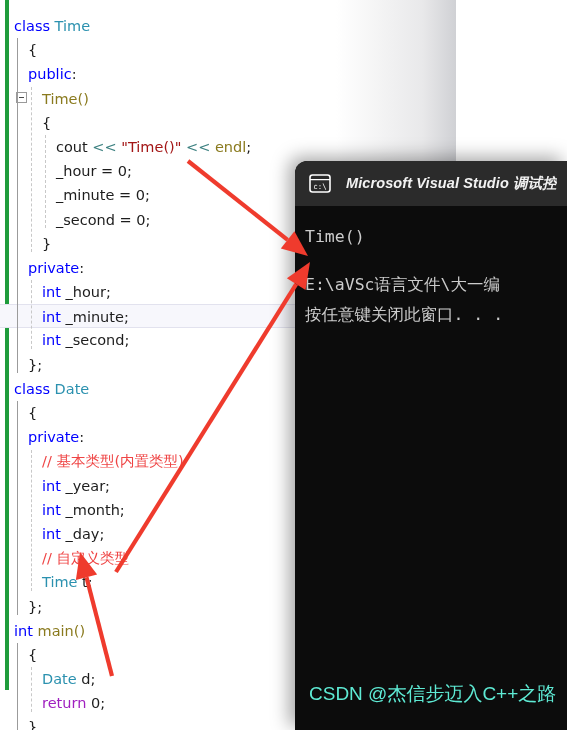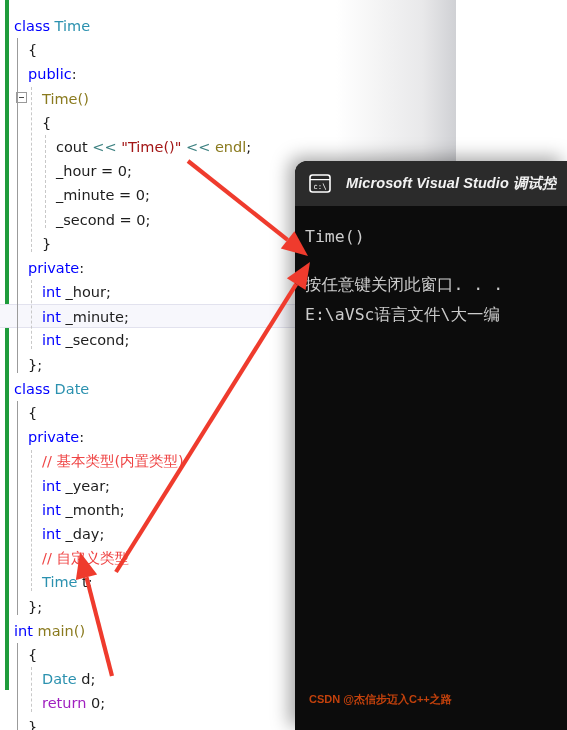--- a/index.html
+++ b/index.html
@@ -139,25 +139,24 @@
     line-height: 30px;
     white-space: pre;
   }
   .console-line { overflow: hidden; height: 30px; }
   .console-gap { height: 18px; }
 
   #watermark {
     position: absolute;
     left: 14px;
     bottom: 23px;
-    color: #c2410c;
+    color: #5eead4;
     font-family: "Liberation Sans", sans-serif;
-    font-size: 11px;
+    font-size: 19px;
     white-space: nowrap;
-    font-weight: bold;
   }
 
   
   #arrows {
     position: absolute;
     left: 0; top: 0;
     width: 567px; height: 730px;
     pointer-events: none;
   }
 </style>
@@ -177,21 +176,21 @@
 
   <div id="console-titlebar">
     <svg id="console-icon" viewBox="0 0 22 19">
       <rect x="1" y="1" width="20" height="17" rx="2.5" ry="2.5" fill="none" stroke="#ffffff" stroke-width="1.6"></rect>
       <line x1="1" y1="5.6" x2="21" y2="5.6" stroke="#ffffff" stroke-width="1.4"></line>
       <text x="11" y="14.6" fill="#ffffff" font-size="7.4" font-family="DejaVu Sans Mono, monospace" text-anchor="middle">c:\</text>
     </svg>
     <div id="console-title">Microsoft Visual Studio 调试控</div>
   </div>
 
-  <div id="console-body"><div class="console-line">Time()</div><div class="console-gap"></div><div class="console-line">按任意键关闭此窗口. . .</div><div class="console-line">E:\aVSc语言文件\大一编</div></div>
+  <div id="console-body"><div class="console-line">Time()</div><div class="console-gap"></div><div class="console-line">E:\aVSc语言文件\大一编</div><div class="console-line">按任意键关闭此窗口. . .</div></div>
 
   <div id="watermark">CSDN @杰信步迈入C++之路</div>
 </div>
 
 <svg id="arrows" viewBox="0 0 567 730">
     <line x1="188" y1="161" x2="287.6148085639942" y2="239.8617234464954" stroke="#ef3b2d" stroke-width="4.2"></line>
     <polygon points="308,256 280.787076175973,248.48622751557477 294.44254095201535,231.23721937741604" fill="#ef3b2d"></polygon>
     <line x1="116" y1="572" x2="296.2072484538272" y2="284.0399638108947" stroke="#ef3b2d" stroke-width="4.2"></line>
     <polygon points="310,262 305.5318485276673,289.87535869581393 286.88264837998713,278.2045689259754" fill="#ef3b2d"></polygon>
     <line x1="112" y1="676" x2="86.49682849456602" y2="577.1752104164433" stroke="#ef3b2d" stroke-width="4.2"></line>

